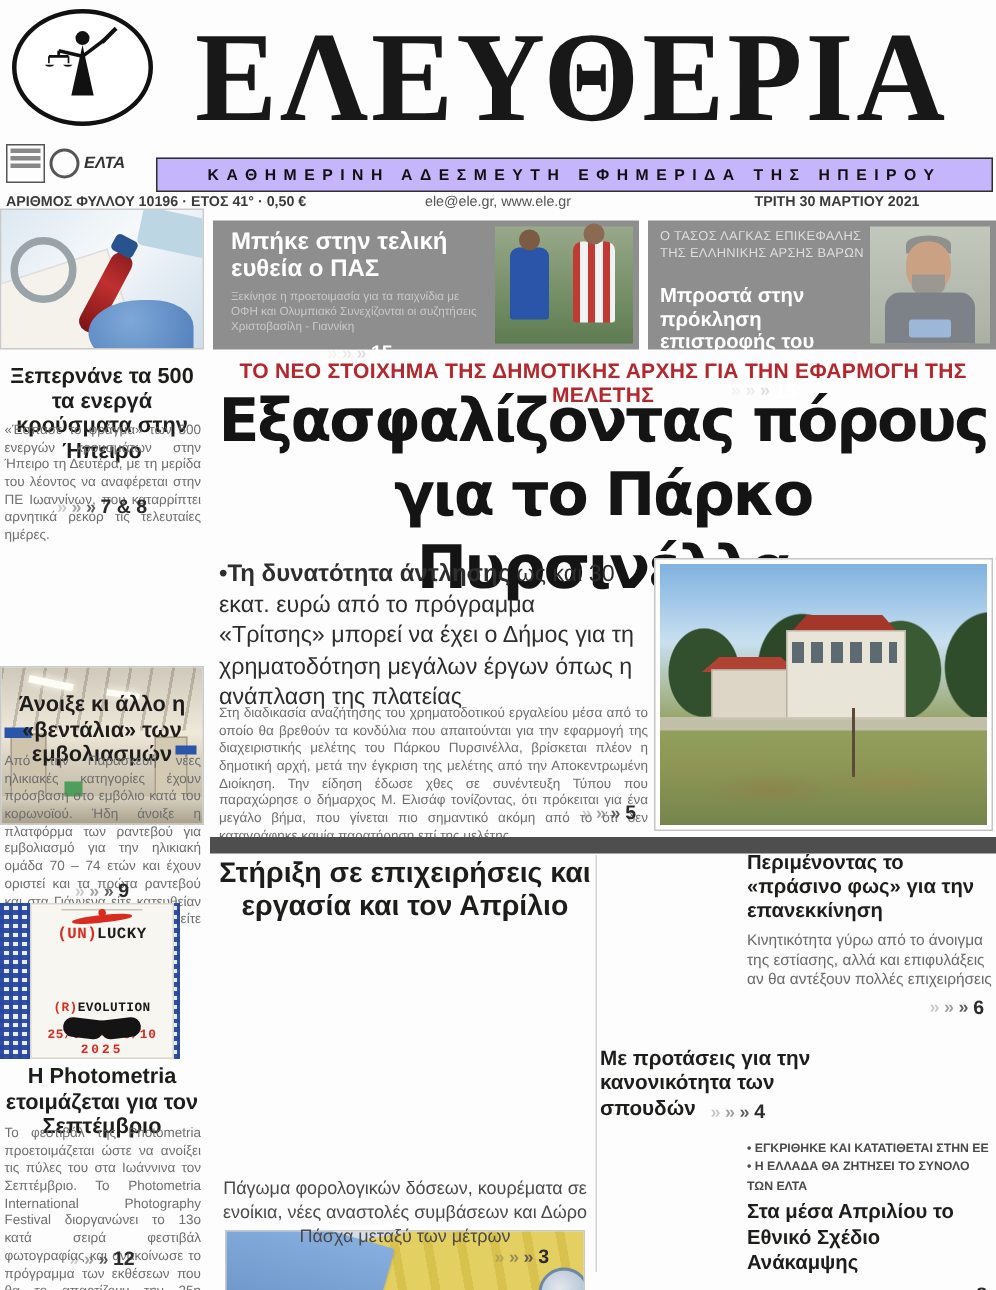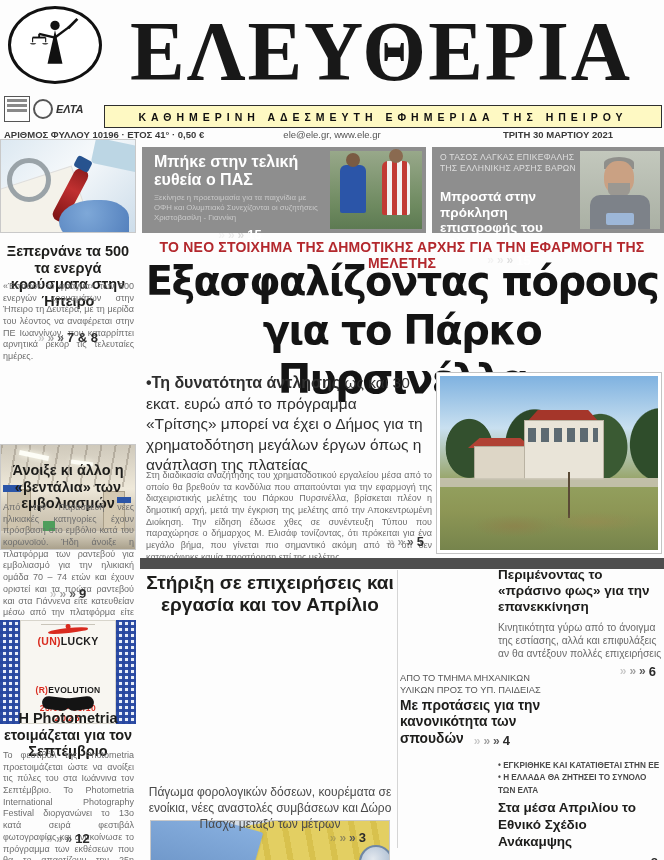--- a/index.html
+++ b/index.html
@@ -6,21 +6,21 @@
   .page{position:relative;width:664px;height:860px;background:#fdfdfd;overflow:hidden;
         font-family:"Liberation Sans", sans-serif;color:#222;}
   .abs{position:absolute;}
 
   
   .logo{left:8px;top:6px;width:88px;height:72px;border:3px solid #111;border-radius:50%;
         display:flex;align-items:center;justify-content:center;background:#fff;}
   .np-title{left:102px;top:0px;width:558px;height:104px;display:flex;align-items:center;justify-content:center;
         font-family:"Liberation Serif", serif;font-weight:bold;font-size:82px;letter-spacing:2px;color:#181818;
         transform:scaleY(1.04);}
-  .tagline{left:104px;top:105px;width:556px;height:21px;background:#fef9c3;border:1px solid #2f2f2f;
+  .tagline{left:104px;top:105px;width:556px;height:21px;background:#c4b5fd;border:1px solid #2f2f2f;
         display:flex;align-items:center;justify-content:center;font-size:10.5px;font-weight:bold;
         letter-spacing:5px;color:#101010;white-space:nowrap;overflow:hidden;}
   .stamp{left:4px;top:92px;width:94px;height:34px;display:flex;align-items:center;gap:3px;}
   .stamp .sbox{width:26px;height:26px;border:1px solid #555;display:flex;flex-direction:column;gap:2px;padding:2px;box-sizing:border-box;}
   .stamp .sbox i{display:block;height:3px;background:#888;}
   .stamp .scirc{width:20px;height:20px;border:2px solid #555;border-radius:50%;box-sizing:border-box;}
   .stamp .stext{font-size:11px;font-weight:bold;color:#333;font-style:italic;}
   .info-issue{left:4px;top:129px;width:300px;font-size:9.5px;font-weight:bold;color:#3a3a3a;}
   .info-contact{left:232px;top:129px;width:200px;text-align:center;font-size:9.5px;color:#555;}
   .info-date{left:460px;top:129px;width:200px;text-align:center;font-size:9.5px;font-weight:bold;color:#3a3a3a;padding-right:4px;box-sizing:border-box;}
@@ -112,21 +112,21 @@
   .ph-hosp .l2{left:70px;top:16px;width:22px;height:4px;transform:rotate(8deg);}
   .ph-hosp .doorL{position:absolute;left:6px;top:44px;width:22px;height:48px;background:#cfc4ae;border:1px solid #a99e88;}
   .ph-hosp .doorR{position:absolute;right:10px;top:46px;width:20px;height:44px;background:#d4c9b2;border:1px solid #a99e88;}
   .ph-hosp .sign{position:absolute;left:2px;top:40px;width:18px;height:7px;background:#2b55a8;}
   .ph-hosp .sign2{position:absolute;right:4px;top:52px;width:14px;height:6px;background:#2b55a8;}
   .ph-hosp .chair{position:absolute;left:42px;top:76px;width:12px;height:14px;background:#4f9e5c;}
   .ph-hosp .floor{position:absolute;left:0;bottom:0;width:100%;height:18px;background:linear-gradient(#d9d2c2,#aaa18c);}
   .lc-head2{left:2px;top:462px;width:132px;font-size:14.5px;}
   .lc-body2{left:3px;top:502px;width:131px;}
   .lc-pref2{left:2px;top:586px;width:132px;}
-  .poster-wrap{left:0;top:620px;width:136px;height:104px;}
+  .poster-wrap{left:0;top:602px;width:120px;height:104px;font-family:Liberation Mono, monospace;}
   .mosaic{position:absolute;top:0;width:20px;height:104px;background-color:#e8edf8;
       background-image:repeating-linear-gradient(0deg,rgba(38,70,160,.95) 0 3px,transparent 3px 6px),
                        repeating-linear-gradient(90deg,rgba(38,70,160,.95) 0 3px,transparent 3px 6px);}
   .mosaic.mL{left:0;} .mosaic.mR{right:0;}
   .poster{position:absolute;left:20px;top:0;width:96px;height:104px;background:#f8f6f1;border:1px solid #d8d5cc;
       box-sizing:border-box;display:flex;flex-direction:column;align-items:center;}
   .poster .phead{width:54px;height:5px;background:#c9c5ba;margin-top:3px;}
   .poster .beret{width:40px;height:20px;background:#d92b1f;border-radius:55% 55% 48% 48%;margin-top:3px;transform:rotate(-6deg);position:relative;}
   .poster .beret i{position:absolute;left:18px;top:-4px;width:5px;height:5px;background:#d92b1f;border-radius:50%;}
   .poster .t1{font-size:10.5px;font-weight:bold;margin-top:2px;color:#1c1c1c;letter-spacing:.3px;}
@@ -364,21 +364,20 @@
     <div class="rc1-head">Περιμένοντας το «πράσινο φως» για την επανεκκίνηση</div>
     <div class="rc1-sub">Κινητικότητα γύρω από το άνοιγμα της εστίασης, αλλά και επιφυλάξεις αν θα αντέξουν πολλές επιχειρήσεις</div>
     <div class="pageref rc1-pref">
       <span class="ar a3">»</span>
       <span class="ar a2">»</span>
       <span class="ar a1">»</span>
       <span class="pnum">6</span>
     </div>
   </div>
 
-  <div class="abs rc2-kick">ΑΠΟ ΤΟ ΤΜΗΜΑ ΜΗΧΑΝΙΚΩΝ ΥΛΙΚΩΝ ΠΡΟΣ ΤΟ ΥΠ. ΠΑΙΔΕΙΑΣ</div>
   <div class="abs rc2-head">Με προτάσεις για την κανονικότητα των σπουδών</div>
   <div class="abs pageref rc2-pref">
     <span class="ar a3">»</span>
     <span class="ar a2">»</span>
     <span class="ar a1">»</span>
     <span class="pnum">4</span>
   </div>
 
   <div class="abs rc3-txt">
     <div class="rc3-bullet">• ΕΓΚΡΙΘΗΚΕ ΚΑΙ ΚΑΤΑΤΙΘΕΤΑΙ ΣΤΗΝ ΕΕ</div>

